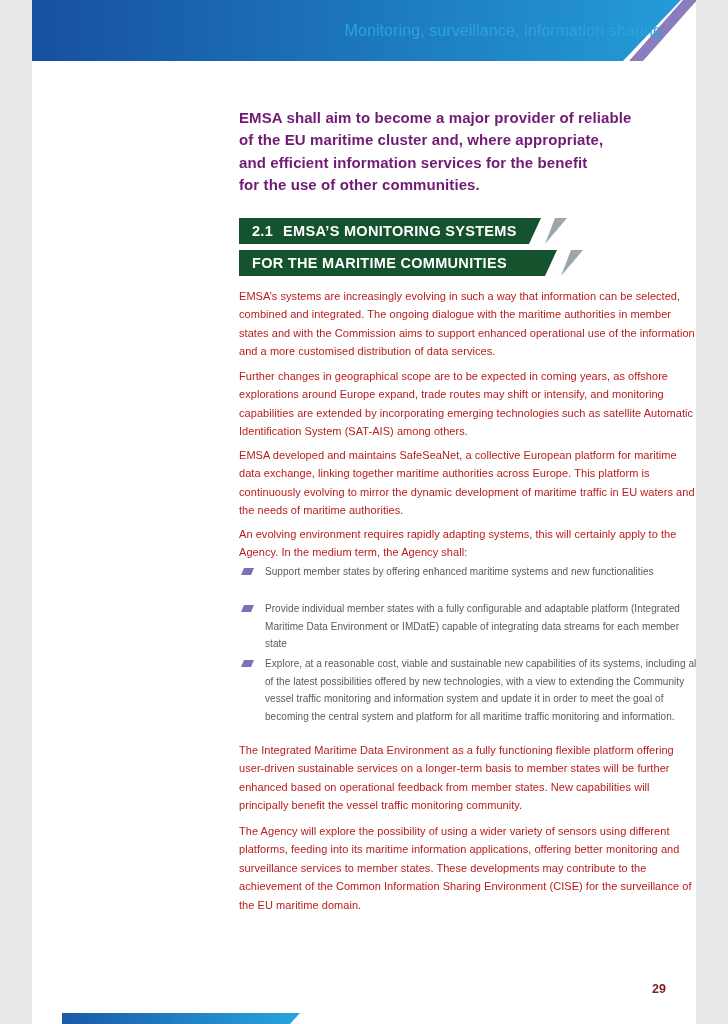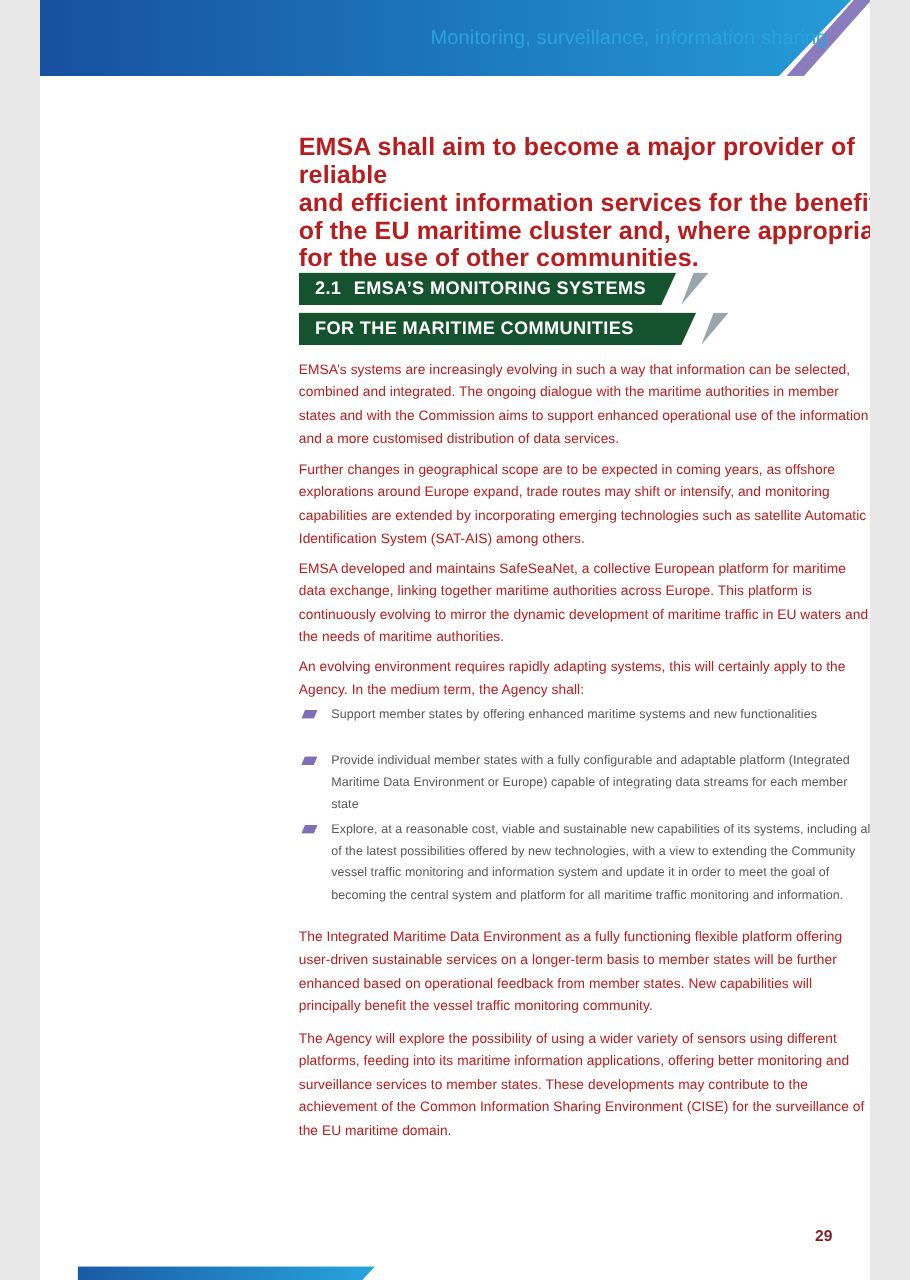--- a/index.html
+++ b/index.html
@@ -24,21 +24,21 @@
   }
   .header-title {
     position:absolute; right:34px; top:22px; width:500px;
     text-align:right; font-size:16px; font-weight:400;
     color:#2ba4dc; letter-spacing:0.1px;
   }
 
   
   .intro {
     position:absolute; left:207px; top:107px; width:490px;
-    color:#b91c1c; font-size:20px; font-weight:700; line-height:22.3px;
+    color:#701a75; font-size:15px; font-weight:700; line-height:22.3px;
     letter-spacing:0.1px;
   }
 
   
   .bar { position:absolute; left:207px; height:26px; width:360px; }
   .bar-main {
     position:absolute; left:0; top:0; height:26px;
     background:#14532d; color:#ffffff;
     font-size:14.5px; font-weight:700; letter-spacing:0.3px;
     line-height:26px; padding-left:13px; white-space:nowrap;
@@ -84,22 +84,22 @@
 <body>
 
 <div class="page">
 
   <div class="header-band"></div>
   <div class="header-stripe"></div>
   <div class="header-title">Monitoring, surveillance, information sharing</div>
 
   <div class="intro">
     <div>EMSA shall aim to become a major provider of reliable</div>
+    <div>of the EU maritime cluster and, where appropriate,</div>
     <div>and efficient information services for the benefit</div>
-    <div>of the EU maritime cluster and, where appropriate,</div>
     <div>for the use of other communities.</div>
   </div>
 
   <div class="bar bar1" style="top:218px;">
     <div class="bar-main">
       <span class="bar-num">2.1</span><span>EMSA’S MONITORING SYSTEMS</span>
     </div>
     <div class="bar-tip"></div>
   </div>
   <div class="bar bar2" style="top:250px;">
@@ -113,21 +113,21 @@
   <div class="para" style="top:367px;">Further changes in geographical scope are to be expected in coming years, as offshore explorations around Europe expand, trade routes may shift or intensify, and monitoring capabilities are extended by incorporating emerging technologies such as satellite Automatic Identification System (SAT-AIS) among others.</div>
   <div class="para" style="top:446px;">EMSA developed and maintains SafeSeaNet, a collective European platform for maritime data exchange, linking together maritime authorities across Europe. This platform is continuously evolving to mirror the dynamic development of maritime traffic in EU waters and the needs of maritime authorities.</div>
   <div class="para" style="top:525px;">An evolving environment requires rapidly adapting systems, this will certainly apply to the Agency. In the medium term, the Agency shall:</div>
 
   <div class="bullet-item" style="top:563px;">
     <span class="bullet-marker"></span>
     <span class="bullet-text">Support member states by offering enhanced maritime systems and new functionalities</span>
   </div>
   <div class="bullet-item" style="top:600px;">
     <span class="bullet-marker"></span>
-    <span class="bullet-text">Provide individual member states with a fully configurable and adaptable platform (Integrated Maritime Data Environment or Europe) capable of integrating data streams for each member state</span>
+    <span class="bullet-text">Provide individual member states with a fully configurable and adaptable platform (Integrated Maritime Data Environment or IMDatE) capable of integrating data streams for each member state</span>
   </div>
   <div class="bullet-item" style="top:655px;">
     <span class="bullet-marker"></span>
     <span class="bullet-text">Explore, at a reasonable cost, viable and sustainable new capabilities of its systems, including all of the latest possibilities offered by new technologies, with a view to extending the Community vessel traffic monitoring and information system and update it in order to meet the goal of becoming the central system and platform for all maritime traffic monitoring and information.</span>
   </div>
 
   <div class="para" style="top:741px;">The Integrated Maritime Data Environment as a fully functioning flexible platform offering user-driven sustainable services on a longer-term basis to member states will be further enhanced based on operational feedback from member states. New capabilities will principally benefit the vessel traffic monitoring community.</div>
   <div class="para" style="top:822px;">The Agency will explore the possibility of using a wider variety of sensors using different platforms, feeding into its maritime information applications, offering better monitoring and surveillance services to member states. These developments may contribute to the achievement of the Common Information Sharing Environment (CISE) for the surveillance of the EU maritime domain.</div>
 
   <div class="page-number">29</div>

